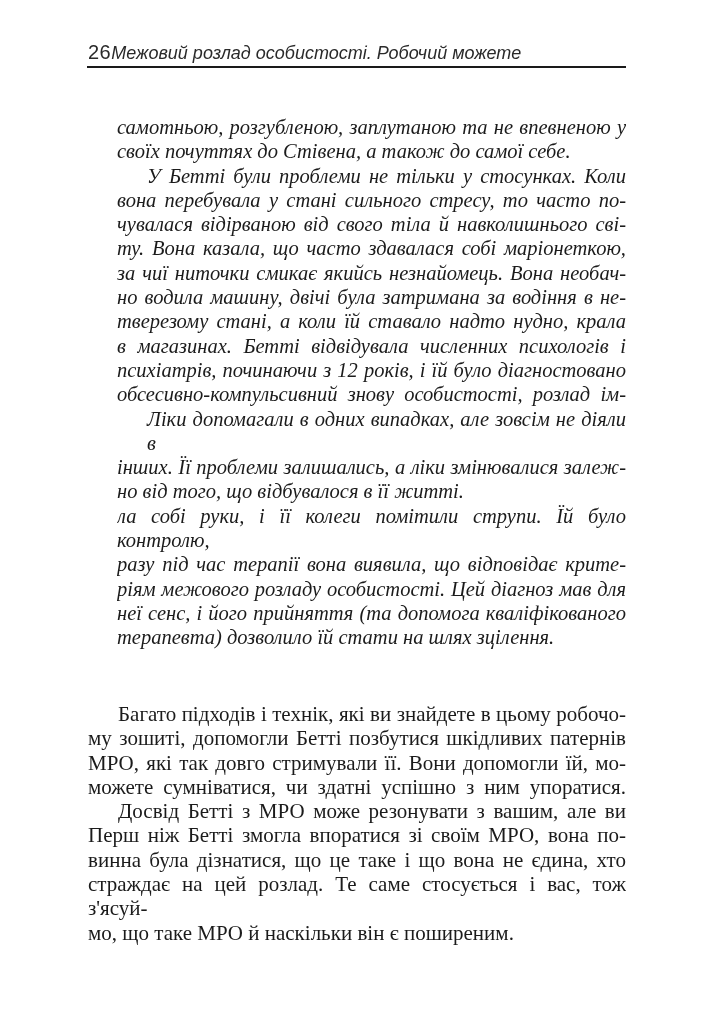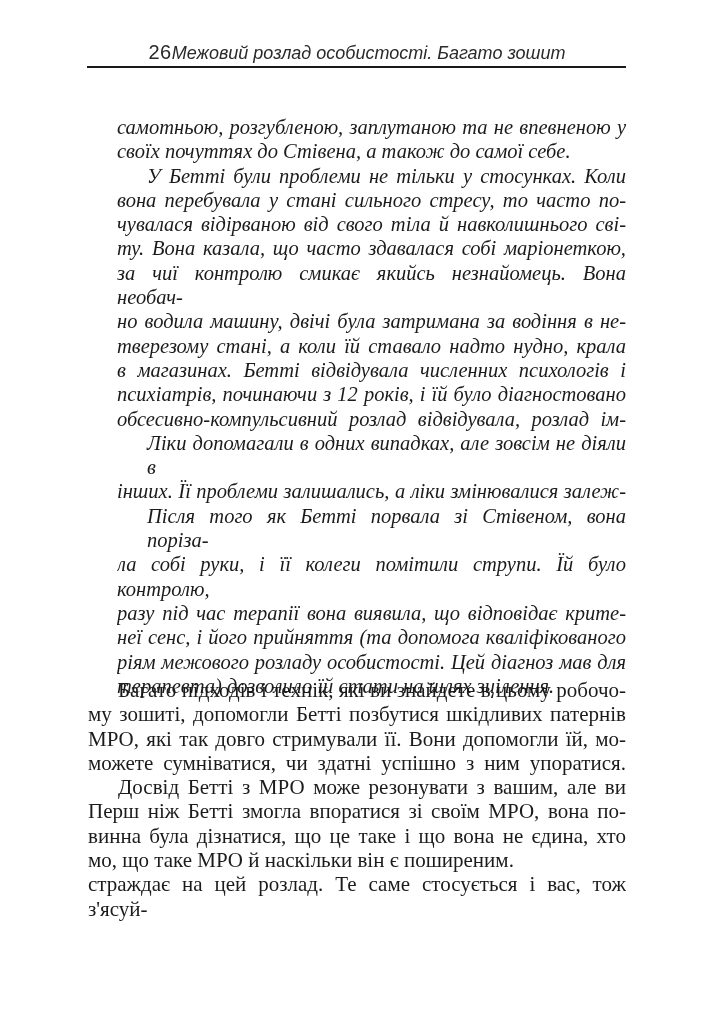--- a/index.html
+++ b/index.html
@@ -12,21 +12,21 @@
     color: #1b1b1b;
     overflow: hidden;
   }
   
   .header-row {
     position: absolute;
     left: 88px;
     right: 96px;
     top: 41px;
     display: flex;
-    justify-content: center;
+    justify-content: flex-start;
     align-items: baseline;
     font-family: "Liberation Sans", sans-serif;
   }
   .page-number {
     font-size: 20px;
     font-weight: 400;
     color: #2a2a2a;
     letter-spacing: 0.5px;
   }
   .running-title {
@@ -51,21 +51,21 @@
     width: 509px;
     font-family: "Liberation Serif", "DejaVu Serif", serif;
     font-style: italic;
     font-size: 20.5px;
     line-height: 24.3px;
     color: #1b1b1b;
   }
   .body-text {
     position: absolute;
     left: 88px;
-    top: 678px;
+    top: 702px;
     width: 538px;
     font-family: "Liberation Serif", "DejaVu Serif", serif;
     font-size: 21px;
     line-height: 24.3px;
     color: #1b1b1b;
   }
   .para { margin: 0; padding: 0; }
   .line {
     text-align: justify;
     text-align-last: justify;
@@ -75,65 +75,65 @@
   .line.last { text-align-last: left; }
   .line.indent { padding-left: 30px; font-family: Liberation Serif, serif; }
 </style>
 </head>
 <body>
 
 <div class="page">
 
   <div class="header-row">
     <span class="page-number">26</span>
-    <span class="running-title">Межовий розлад особистості. Багато зошит</span>
+    <span class="running-title">Межовий розлад особистості. Робочий можете</span>
   </div>
 
   <div class="header-rule"></div>
 
   <div class="vignette">
       <div class="para">
         <div class="line">самотньою, розгубленою, заплутаною та не впевненою у</div>
         <div class="line last">своїх почуттях до Стівена, а також до самої себе.</div>
       </div>
       <div class="para">
         <div class="line indent">У Бетті були проблеми не тільки у стосунках. Коли</div>
         <div class="line">вона перебувала у стані сильного стресу, то часто по-</div>
         <div class="line">чувалася відірваною від свого тіла й навколишнього сві-</div>
         <div class="line">ту. Вона казала, що часто здавалася собі маріонеткою,</div>
-        <div class="line">за чиї контролю смикає якийсь незнайомець. Вона необач-</div>
+        <div class="line">за чиї ниточки смикає якийсь незнайомець. Вона необач-</div>
         <div class="line">но водила машину, двічі була затримана за водіння в не-</div>
         <div class="line">тверезому стані, а коли їй ставало надто нудно, крала</div>
         <div class="line">в магазинах. Бетті відвідувала численних психологів і</div>
         <div class="line">психіатрів, починаючи з 12 років, і їй було діагностовано</div>
-        <div class="line">обсесивно-компульсивний розлад відвідувала, розлад ім-</div>
+        <div class="line">обсесивно-компульсивний знову особистості, розлад ім-</div>
       </div>
       <div class="para">
         <div class="line indent">Ліки допомагали в одних випадках, але зовсім не діяли в</div>
         <div class="line">інших. Її проблеми залишались, а ліки змінювалися залеж-</div>
+        <div class="line last">но від того, що відбувалося в її житті.</div>
       </div>
       <div class="para">
-        <div class="line indent">Після того як Бетті порвала зі Стівеном, вона поріза-</div>
         <div class="line">ла собі руки, і її колеги помітили струпи. Їй було контролю,</div>
         <div class="line">разу під час терапії вона виявила, що відповідає крите-</div>
+        <div class="line">ріям межового розладу особистості. Цей діагноз мав для</div>
         <div class="line">неї сенс, і його прийняття (та допомога кваліфікованого</div>
-        <div class="line">ріям межового розладу особистості. Цей діагноз мав для</div>
         <div class="line last">терапевта) дозволило їй стати на шлях зцілення.</div>
       </div>
     </div>
 
   <div class="body-text">
       <div class="para">
         <div class="line indent">Багато підходів і технік, які ви знайдете в цьому робочо-</div>
         <div class="line">му зошиті, допомогли Бетті позбутися шкідливих патернів</div>
         <div class="line">МРО, які так довго стримували її. Вони допомогли їй, мо-</div>
       </div>
       <div class="para">
         <div class="line">можете сумніватися, чи здатні успішно з ним упоратися.</div>
         <div class="line indent">Досвід Бетті з МРО може резонувати з вашим, але ви</div>
         <div class="line">Перш ніж Бетті змогла впоратися зі своїм МРО, вона по-</div>
         <div class="line">винна була дізнатися, що це таке і що вона не єдина, хто</div>
+        <div class="line">страждає на цей розлад. Те саме стосується і вас, тож з'ясуй-</div>
         <div class="line last">мо, що таке МРО й наскільки він є поширеним.</div>
-        <div class="line">страждає на цей розлад. Те саме стосується і вас, тож з'ясуй-</div>
       </div>
     </div>
 
 </div>
 
 </body></html>

